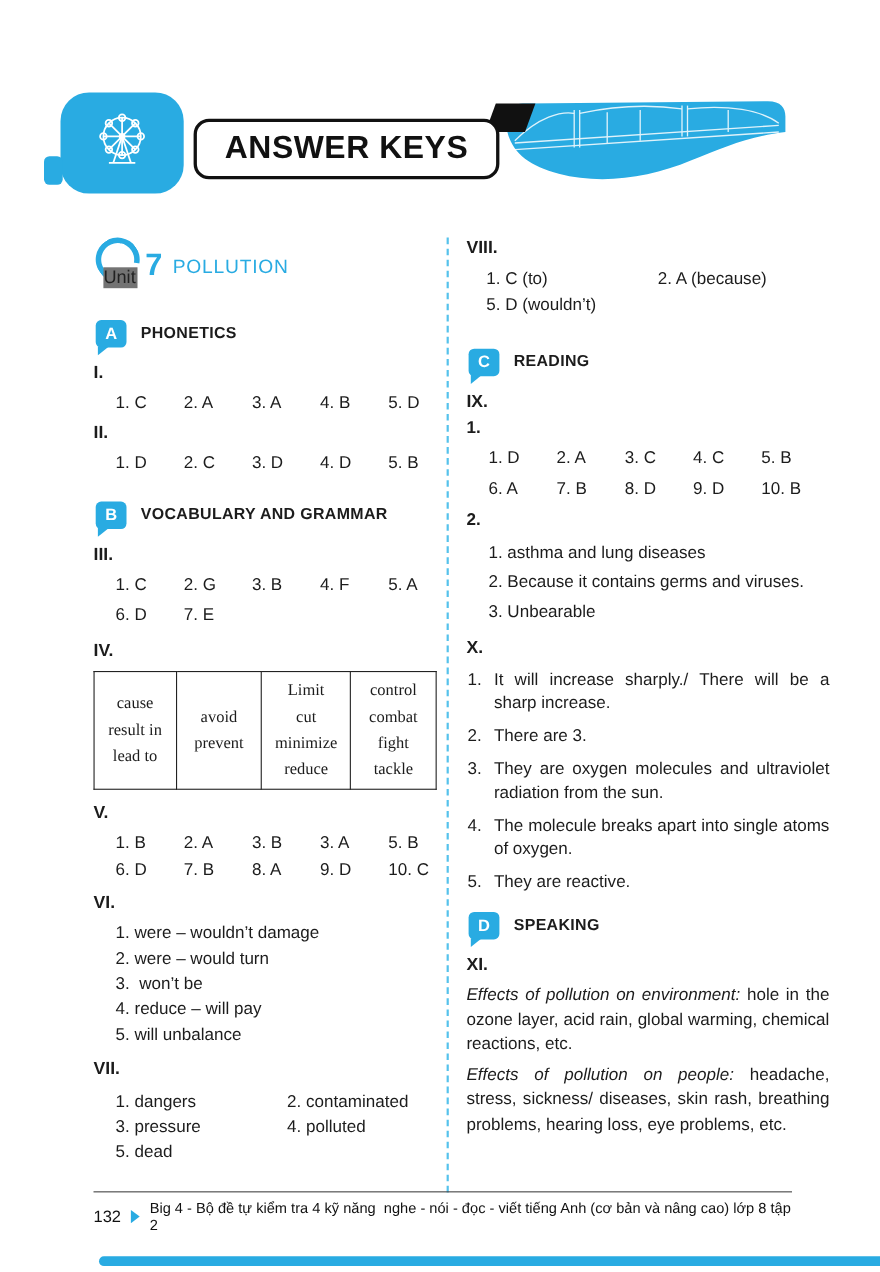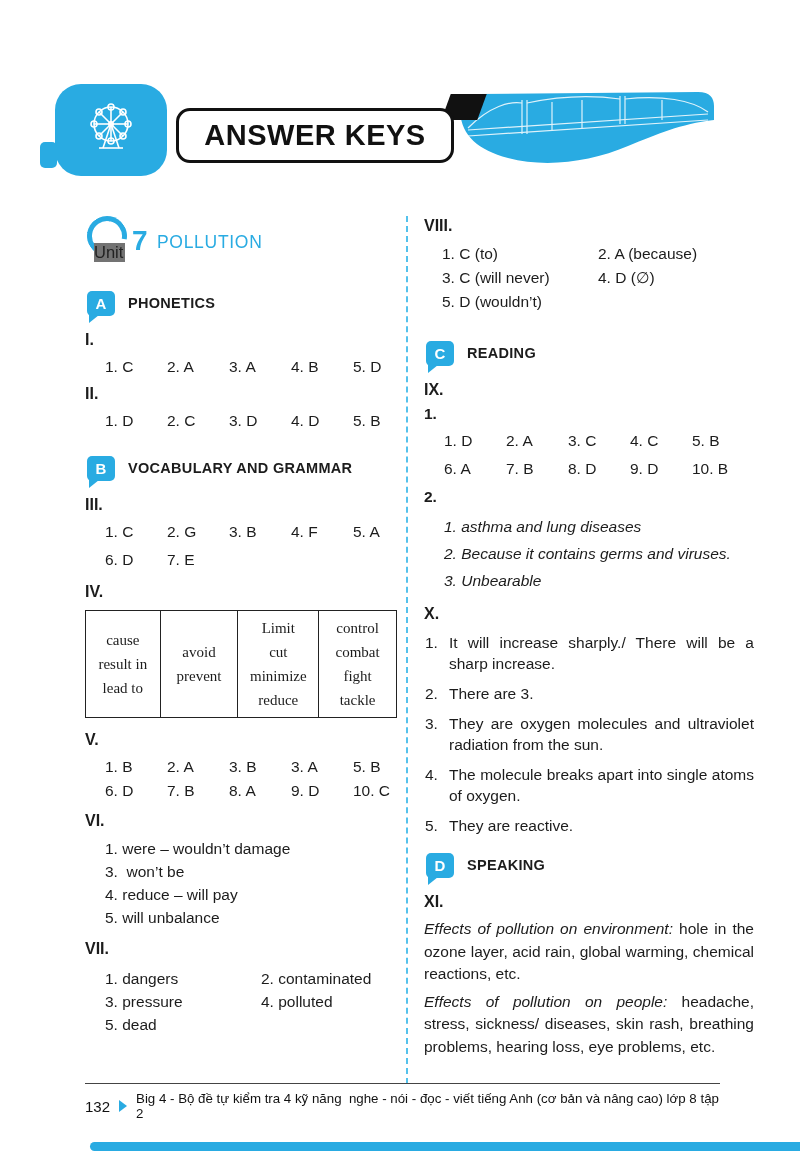--- a/index.html
+++ b/index.html
@@ -38,21 +38,21 @@
   .roman { font-size: 16px; font-weight: 700; line-height: 20px; margin-bottom: 6px; }
   .mt4 { margin-top: 4px; }
   .mt6 { margin-top: 6px; }
 
   .ans-row { display: flex; margin: 0 0 7px 20px; line-height: 21px; }
   .ans { width: 62px; font-size: 15.5px; flex: none; }
   .gap-after { margin-bottom: 24px; }
 
   .list { margin-left: 20px; }
   .list-item { font-size: 15.5px; line-height: 23px; white-space: pre-wrap; }
-  .list-wide .list-item { line-height: 27px; font-style: italic; }
+  .list-wide .list-item { line-height: 27px; }
 
   .two-col-row { display: flex; margin-left: 20px; line-height: 23px; font-size: 15.5px; align-items: flex-end; }
   .two-col-row .cell1 { width: 156px; flex: none; }
 
   
   .vocab-table { width: 100%; border-collapse: collapse; margin: 2px 0 12px 0; font-family: Liberation Serif, serif; }
   .vocab-table td { border: 1px solid #222; text-align: center; vertical-align: middle; font-size: 15px; line-height: 24px; padding: 5px 2px; white-space: pre-line; }
   .vocab-table td:nth-child(1) { width: 24%; }
   .vocab-table td:nth-child(2) { width: 25%; }
   .vocab-table td:nth-child(3) { width: 26%; }
@@ -221,20 +221,21 @@
         <span class="ans">6. D</span>
         <span class="ans">7. B</span>
         <span class="ans">8. A</span>
         <span class="ans">9. D</span>
         <span class="ans">10. C</span>
       </div>
 
       <div class="roman">VI.</div>
       <div class="list" style="margin-bottom:10px">
         <div class="list-item">1. were – wouldn’t damage</div>
+        <div class="list-item">2. were – would turn</div>
         <div class="list-item">3.  won’t be</div>
         <div class="list-item">4. reduce – will pay</div>
         <div class="list-item">5. will unbalance</div>
       </div>
 
       <div class="roman" style="margin-bottom:8px">VII.</div>
       <div class="two-col-row">
         <span class="cell1">1. dangers</span>
         <span>2. contaminated</span>
       </div>
@@ -247,24 +248,20 @@
       </div>
 
     </div>
 
     <div class="col-right">
 
       <div class="roman">VIII.</div>
       <div class="two-col-row" style="margin-left:18px;line-height:24px">
         <span class="cell1">1. C (to)</span>
         <span>2. A (because)</span>
-      </div>
-      <div class="two-col-row" style="margin-left:18px;line-height:24px">
-        <span class="cell1">3. C (will never)</span>
-        <span>4. D (∅)</span>
       </div>
       <div class="two-col-row" style="margin-left:18px;line-height:24px;margin-bottom:26px">
         <span class="cell1">5. D (wouldn’t)</span>
       </div>
 
       <div class="section-heading">
         <span class="badge">C</span>
         <span class="section-title">READING</span>
       </div>
 

